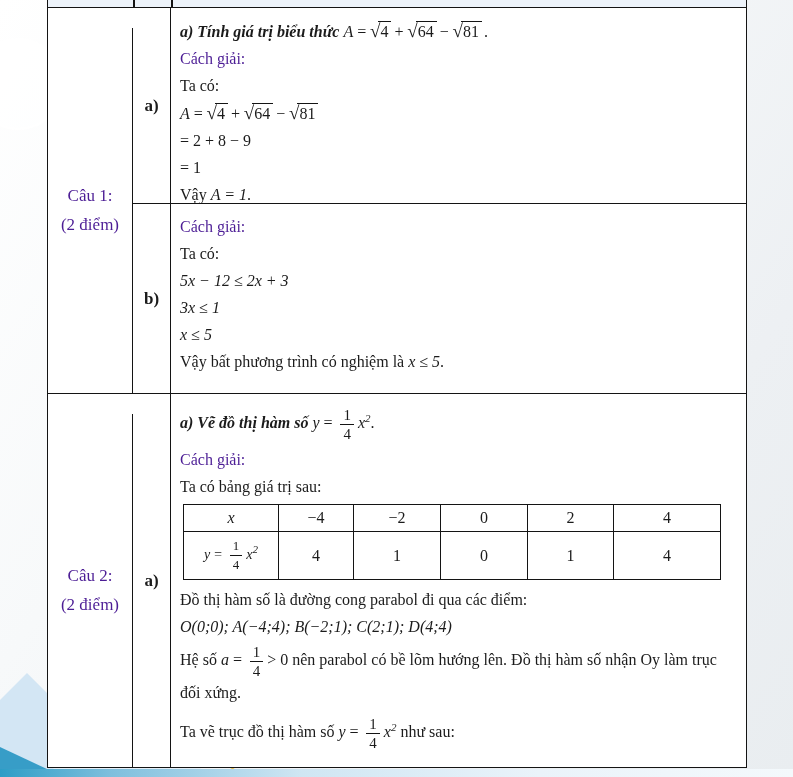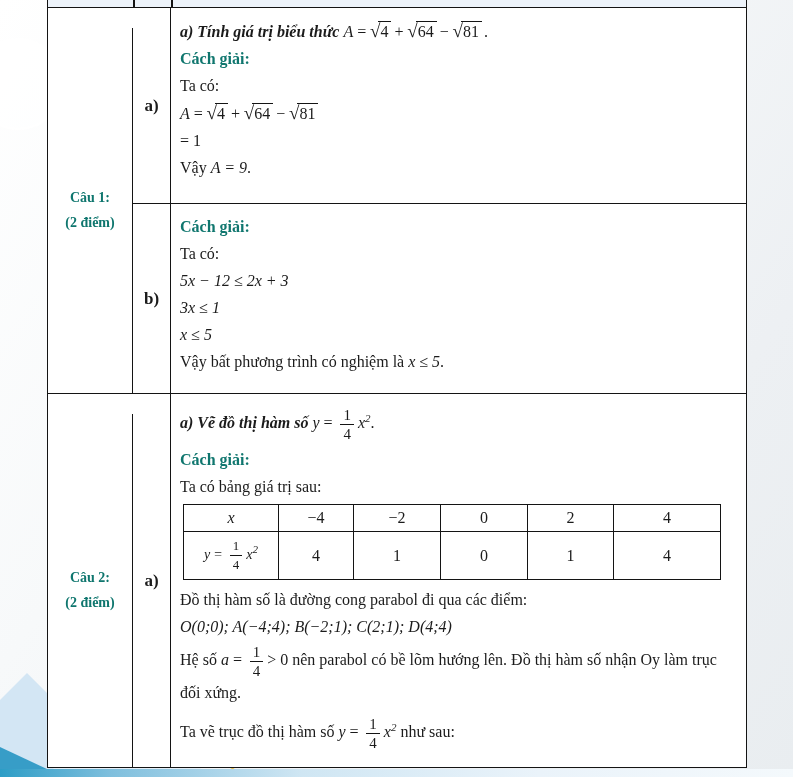--- a/index.html
+++ b/index.html
@@ -45,37 +45,37 @@
   .doc-table{
     position:absolute; left:47px; top:7px; width:700px; height:761px;
     border:1.5px solid #141414; background:#ffffff; display:flex; flex-direction:column;
   }
   .qrow{ display:flex; }
   .qrow.q1{ height:385px; }
   .qrow.q2{ flex:1; border-top:1.5px solid #141414; }
   .qlabel{
     width:85px; border-right:1.5px solid #141414;
     display:flex; flex-direction:column; align-items:center; justify-content:center; gap:9px;
-    font-weight:bold; font-size:14px; text-align:center;margin-top:20px;
+    font-weight:bold; font-size:17px; text-align:center;margin-top:20px;
   }
   .qbody{ flex:1; display:flex; flex-direction:column; min-width:0; }
   .subrow{ display:flex; min-height:0; }
   .subrow.sa1{ height:195px; }
   .subrow.sb1{ flex:1; border-top:1.5px solid #141414; }
   .subrow.sa2{ flex:1; }
   .submark{
     width:38px; border-right:1.5px solid #141414; flex:0 0 38px;
     display:flex; align-items:center; justify-content:center;
     font-weight:bold; font-size:17px;
   }
   .content{ flex:1; padding:5px 10px 0 9px; font-size:16px; min-width:0; }
   .ln{ margin:8px 0; line-height:19px; }
   .title{ font-weight:bold; font-style:italic; }
   .title .math, .title .mathtok{ font-weight:normal; }
-  .red{ color:#0f766e; font-weight:bold; font-style:normal; }
+  .red{ color:#4c1d95; font-weight:normal; font-style:normal; }
   .math{ font-style:italic; white-space:nowrap; }
   .math .tok{ margin-right:3px; }
   
   .sqrt{ display:inline-flex; align-items:flex-start; font-style:normal; margin-right:2px; }
   .sqrt .rad{ font-size:19px; line-height:19px; }
   .sqrt .vinc{ border-top:1.4px solid #141414; margin-left:-2px; padding:1px 3px 0 2px; line-height:17px; }
   
   .frac{
     display:inline-flex; flex-direction:column; align-items:center; vertical-align:middle;
     font-style:normal; margin:0 4px; font-size:15px;
@@ -148,24 +148,25 @@
                   <span class="rad">√</span>
                   <span class="vinc">4</span>
                 </span><span class="tok">+</span><span class="sqrt">
                   <span class="rad">√</span>
                   <span class="vinc">64</span>
                 </span><span class="tok">−</span><span class="sqrt">
                   <span class="rad">√</span>
                   <span class="vinc">81</span>
                 </span>
             </div>
+            <div class="ln math" style="font-style:normal">= 2 + 8 − 9</div>
             <div class="ln math" style="font-style:normal">= 1</div>
             <div class="ln">
               <span>Vậy</span>
-              <span class="math">A = 9</span><span>.</span>
+              <span class="math">A = 1</span><span>.</span>
             </div>
           </div>
         </div>
 
         <div class="subrow sb1">
           <div class="submark">b)</div>
           <div class="content">
             <div class="ln red">Cách giải:</div>
             <div class="ln">Ta có:</div>
             <div class="ln math">5x − 12 ≤ 2x + 3</div>

